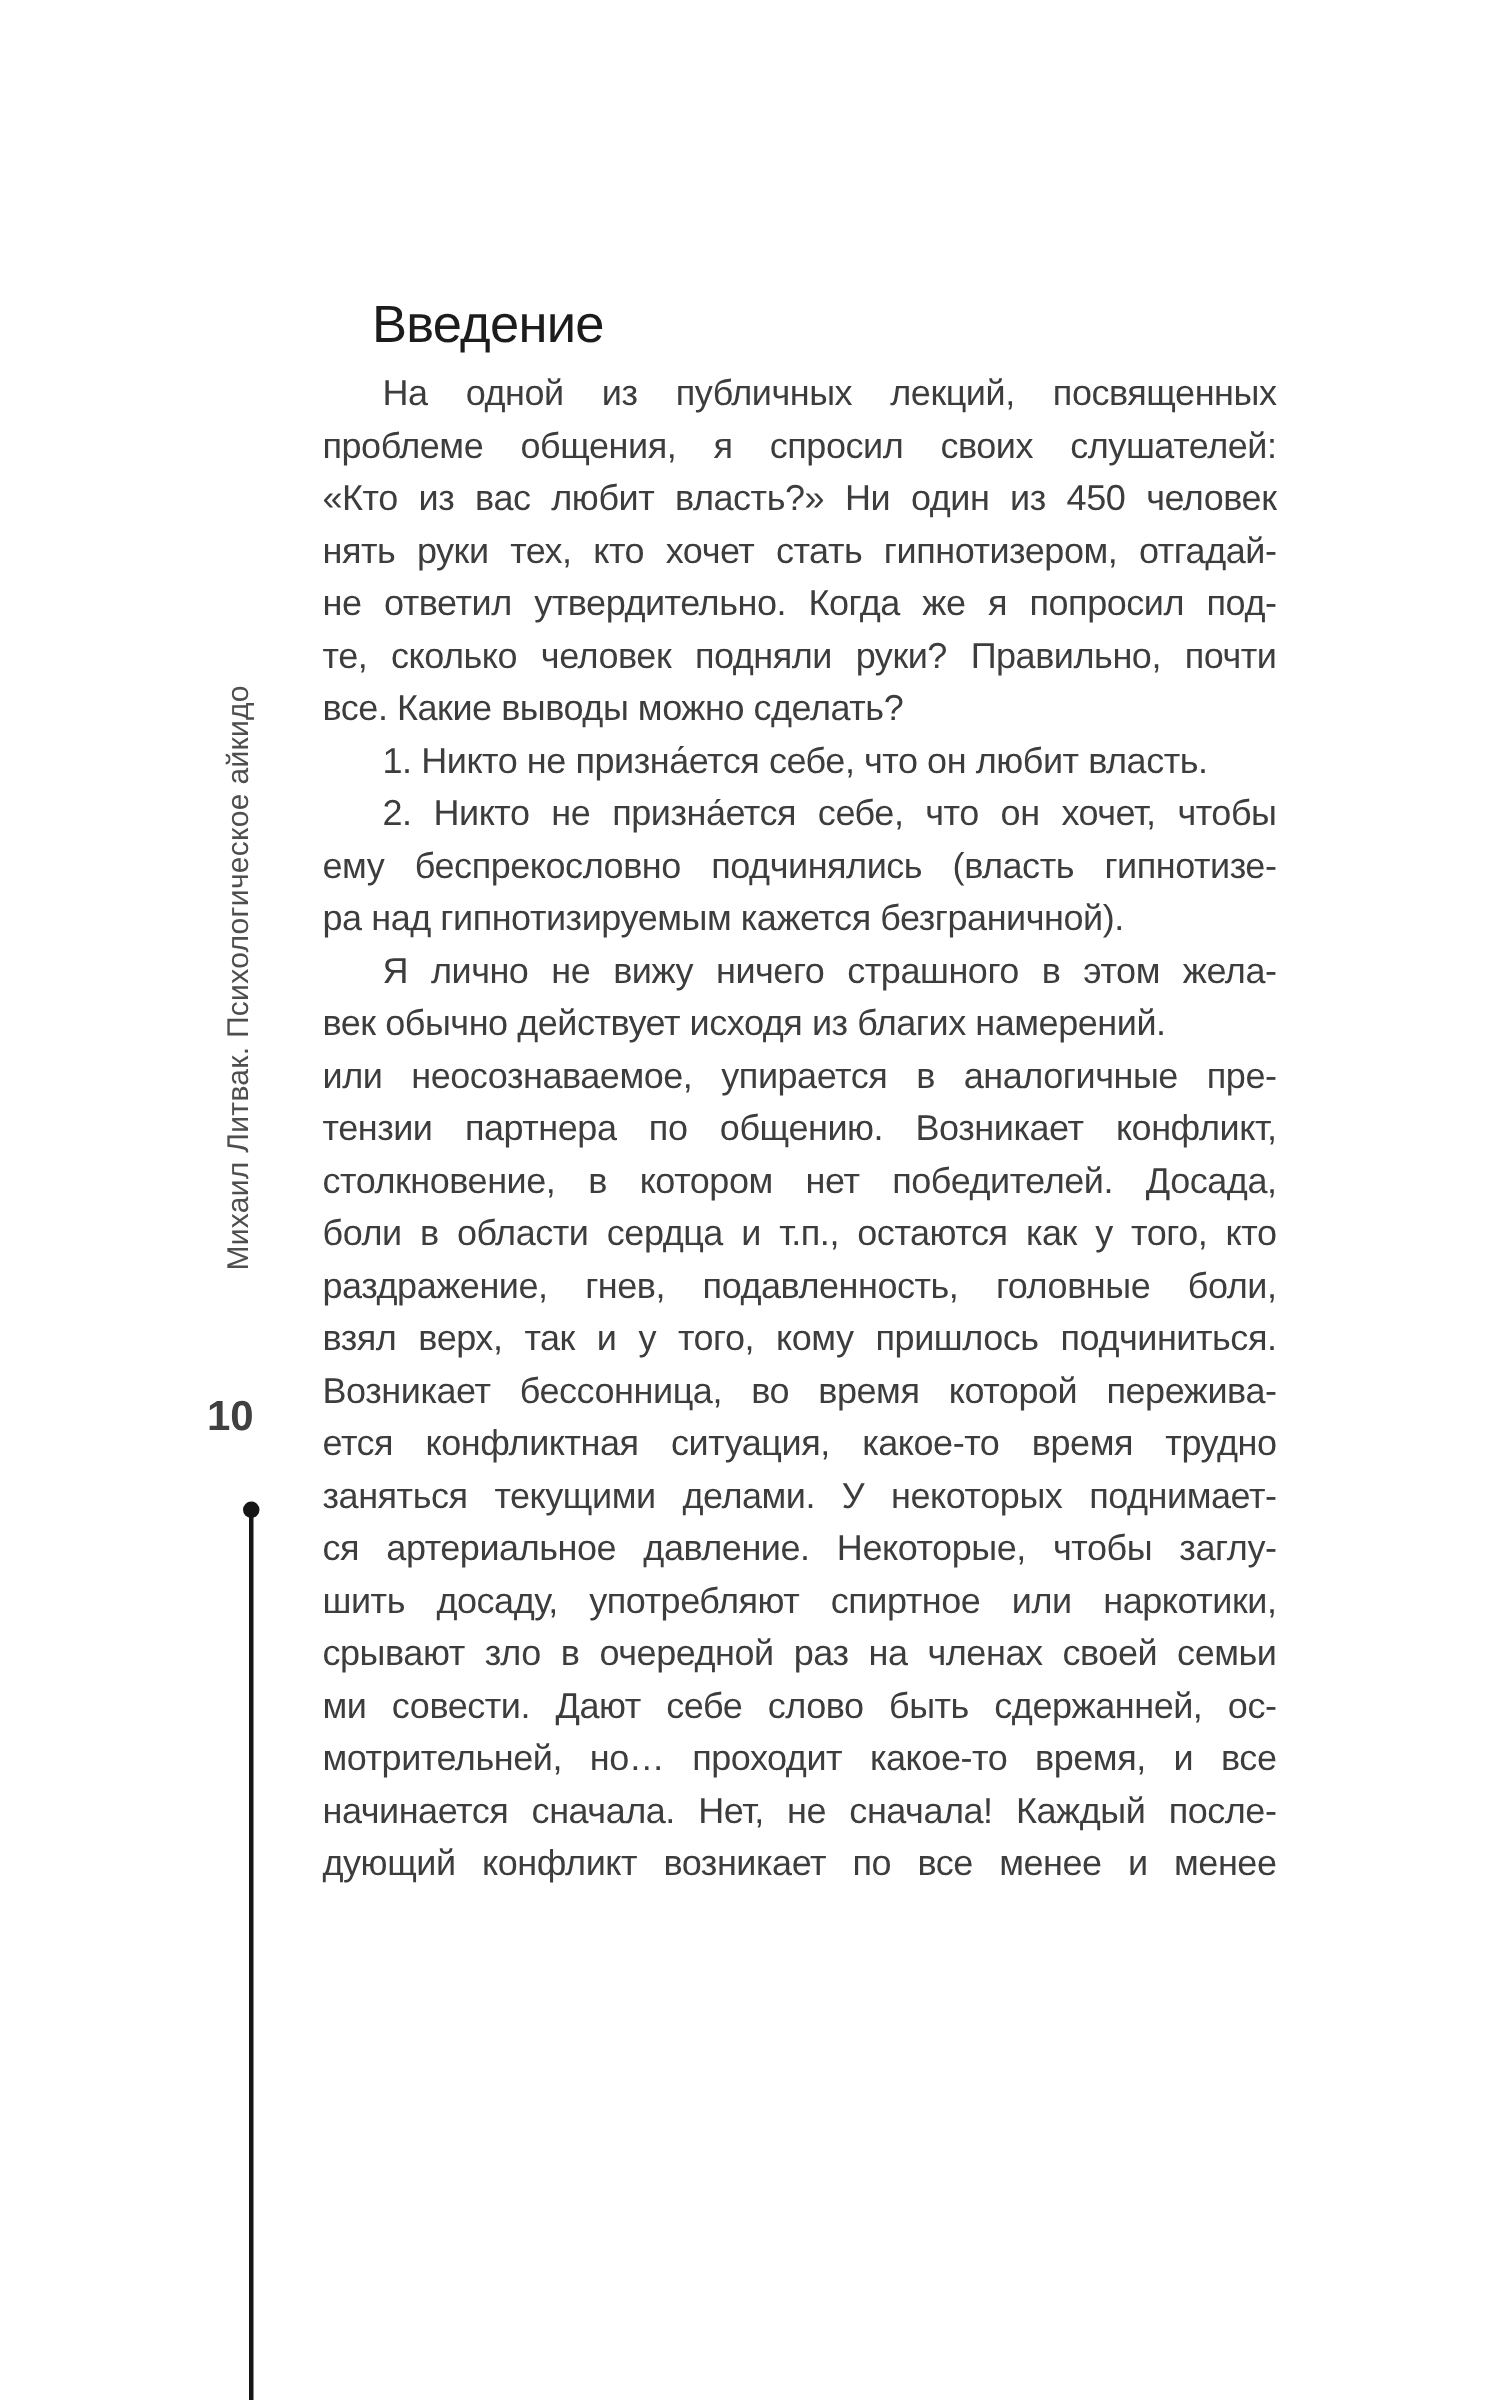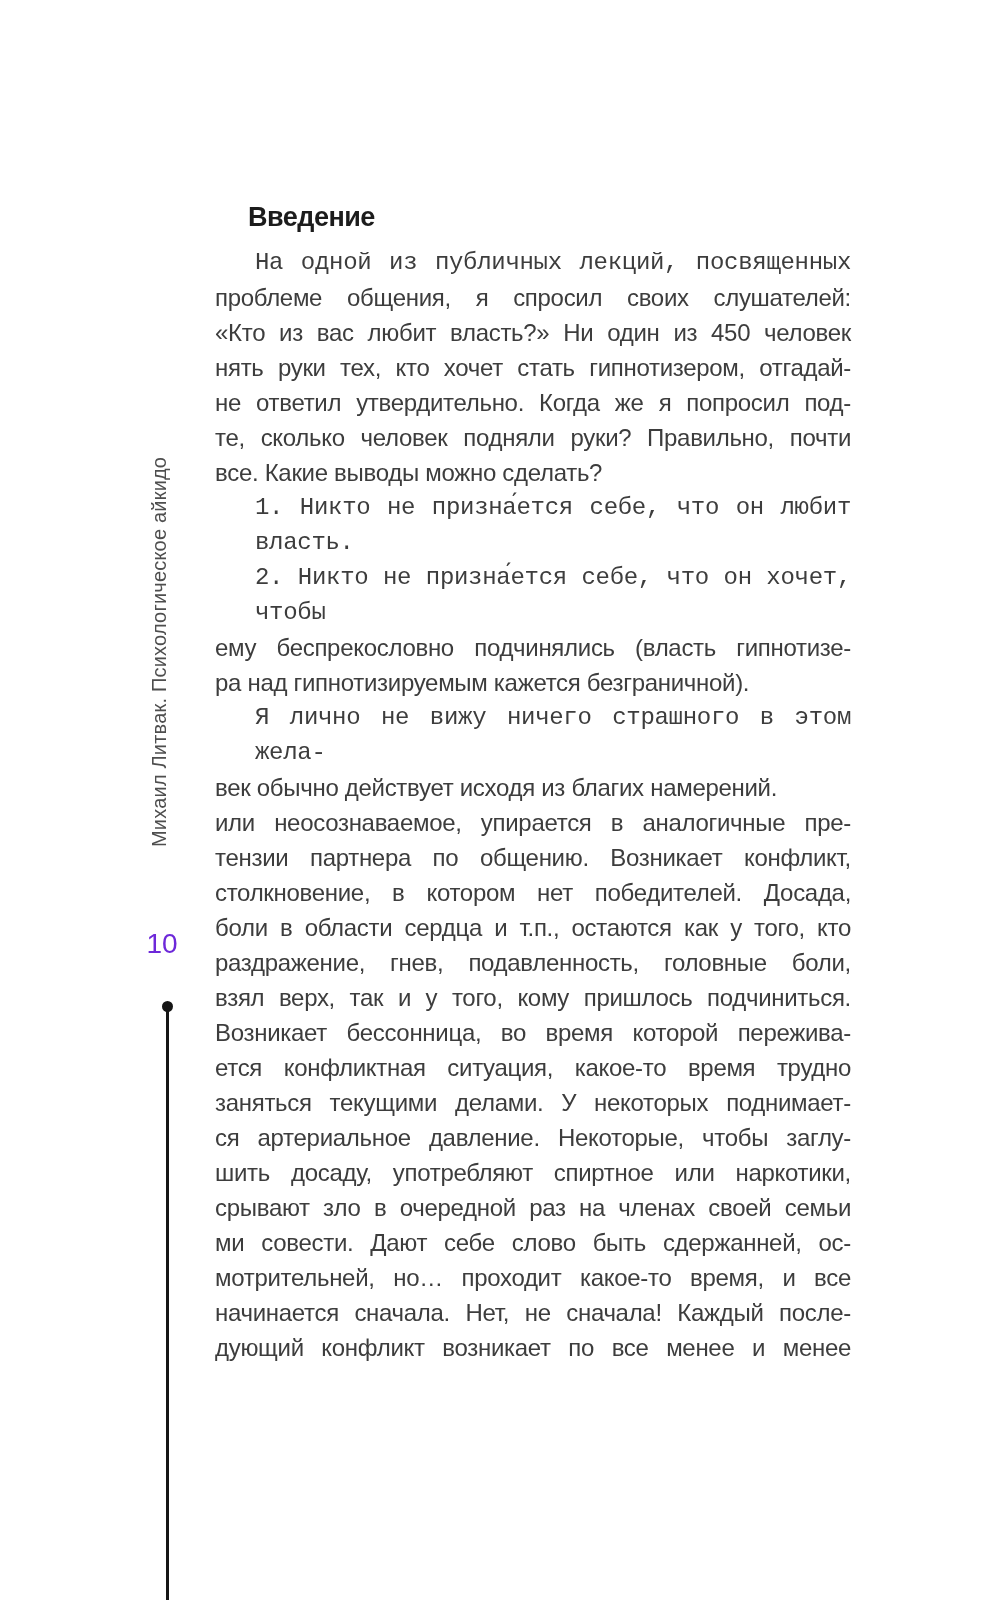--- a/index.html
+++ b/index.html
@@ -29,24 +29,24 @@
     line-height: 32px;
     color: #4e4e4e;
     letter-spacing: 0.2px;
     white-space: nowrap;
   }
   .page-num {
     position: absolute;
     left: 138px;
     top: 928px;
     width: 48px;
-    text-align: center;
+    text-align: left;
     font-size: 28px;
-    font-weight: 400;
-    color: #6d28d9;
+    font-weight: 700;
+    color: #404040;
   }
   .marker-dot {
     position: absolute;
     left: 162px;
     top: 1001px;
     width: 11px;
     height: 11px;
     border-radius: 50%;
     background: #161616;
   }
@@ -61,38 +61,38 @@
 
   
   .text-col {
     position: absolute;
     left: 215px;
     top: 197px;
     width: 636px;
   }
   .heading {
     margin: 0 0 8px 33px;
-    font-size: 27px;
+    font-size: 35px;
     line-height: 40px;
-    font-weight: 700;
+    font-weight: 400;
     color: #1c1c1c;
     letter-spacing: -0.5px;
   }
   .para { margin: 0; padding: 0; }
   .line {
     font-size: 24px;
     line-height: 35px;
     color: #3d3d3d;
     letter-spacing: -0.3px;
     text-align: justify;
     text-align-last: justify;
     white-space: normal;
   }
   .line.last { text-align-last: left; }
-  .line.first { padding-left: 40px; font-family: Liberation Mono, monospace; }
+  .line.first { padding-left: 40px; }
 </style>
 </head>
 <body>
 
 <div class="page">
 
   <div class="side-title">Михаил Литвак. Психологическое айкидо</div>
 
   <div class="page-num">10</div>
 

